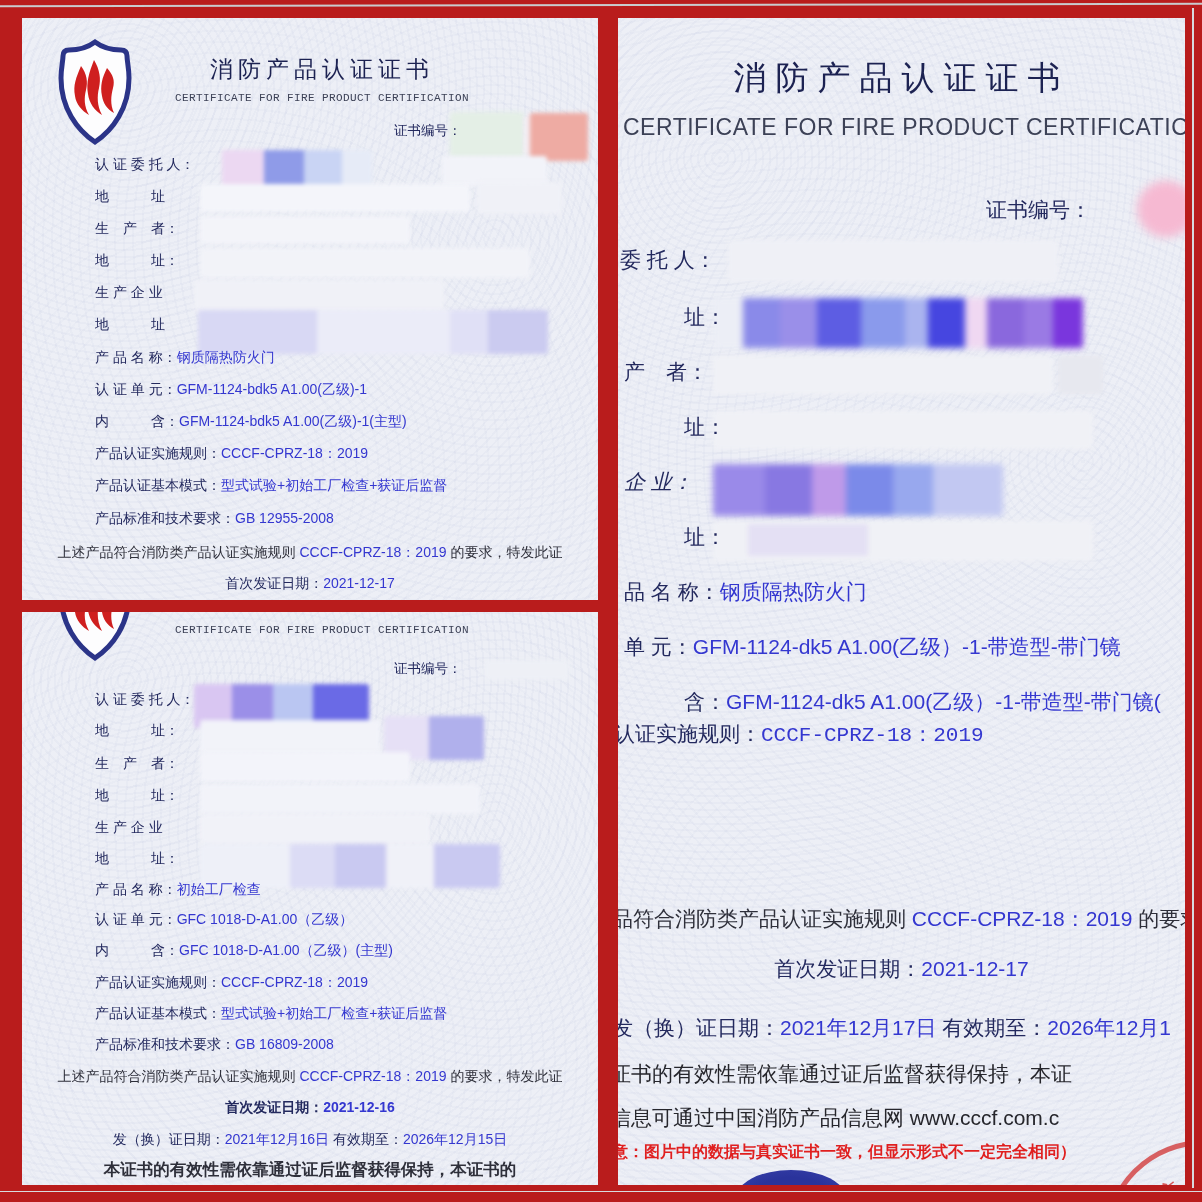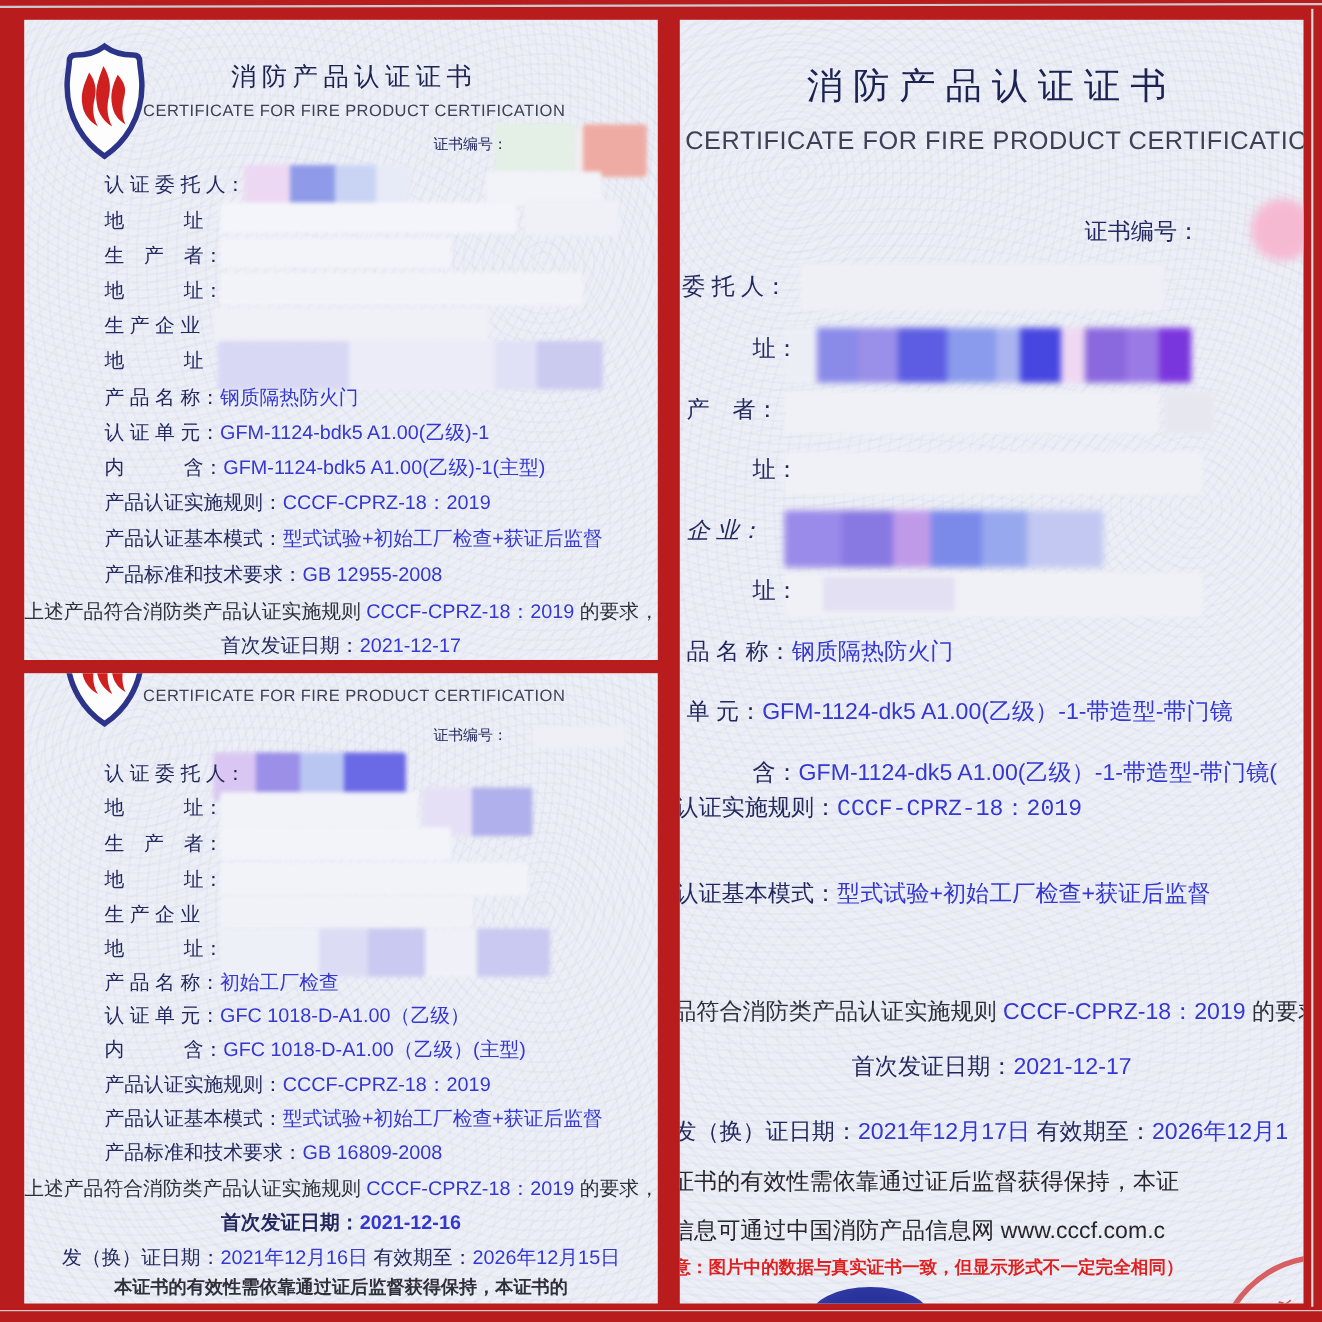--- a/index.html
+++ b/index.html
@@ -19,25 +19,25 @@
   .lbl{color:#23295e;}
   .val{color:#3437d0;}
   .dark{color:#2e2f3a;}
   .blue{color:#3437d0;}
   .red{color:#e01f1f;font-weight:700;}
   .center{left:0;right:0;text-align:center;}
   .blob{position:absolute;z-index:2;filter:blur(2px);border-radius:3px;}
   .blobr{position:absolute;z-index:2;filter:blur(4px);border-radius:50%;}
 
   
-  .smallcert .row{font-size:18px;}
+  .smallcert .row{font-size:14px;}
   .smallcert .title{position:absolute;top:36px;left:60px;width:480px;text-align:center;
       font-size:23px;letter-spacing:5px;color:#1c2252;font-weight:500;z-index:3;}
   .smallcert .subtitle{position:absolute;left:60px;width:480px;text-align:center;
-      font-size:15px;color:#3c4156;z-index:3;letter-spacing:.4px;}
+      font-size:11px;color:#3c4156;z-index:3;letter-spacing:.4px;font-family:Liberation Mono, monospace;}
   .logo{position:absolute;z-index:3;}
 
   
   .bigcert .row{font-size:21px;}
   .bigcert .title{position:absolute;top:38px;left:0;width:100%;text-align:center;
       font-size:33px;letter-spacing:9px;color:#1c2252;font-weight:500;z-index:3;}
   .bigcert .subtitle{position:absolute;top:96px;left:5px;font-size:23px;color:#3c4156;
       white-space:nowrap;z-index:3;letter-spacing:.5px;}
   .bignote{font-size:26px;font-weight:400;color:#26262c;}
 
@@ -163,21 +163,20 @@
     <div class="row" style="left:2px;top:228px;"><span class="lbl">委 托 人：</span><span class="val"></span></div>
     <div class="row" style="left:66px;top:285px;"><span class="lbl">址：</span><span class="val"></span></div>
     <div class="row" style="left:6px;top:340px;"><span class="lbl">产　者：</span><span class="val"></span></div>
     <div class="row" style="left:66px;top:395px;"><span class="lbl">址：</span><span class="val"></span></div>
     <div class="row" style="left:6px;top:450px;font-style:italic;"><span class="lbl">企 业：</span><span class="val"></span></div>
     <div class="row" style="left:66px;top:505px;"><span class="lbl">址：</span><span class="val"></span></div>
     <div class="row" style="left:6px;top:560px;"><span class="lbl">品 名 称：</span><span class="val">钢质隔热防火门</span></div>
     <div class="row" style="left:6px;top:615px;"><span class="lbl">单 元：</span><span class="val">GFM-1124-dk5 A1.00(乙级）-1-带造型-带门镜</span></div>
     <div class="row" style="left:66px;top:670px;"><span class="lbl">含：</span><span class="val">GFM-1124-dk5 A1.00(乙级）-1-带造型-带门镜(</span></div>
     <div class="row" style="left:-4px;top:702px;font-family:Liberation Mono, monospace;"><span class="lbl">认证实施规则：</span><span class="val">CCCF-CPRZ-18：2019</span></div>
-    <div class="row" style="left:-4px;top:780px;"><span class="lbl">认证基本模式：</span><span class="val">型式试验+初始工厂检查+获证后监督</span></div>
 
     <div class="blob" style="left:110px;top:222px;width:330px;height:42px;background:#eff0f6;"></div>
     <div class="blob" style="left:95px;top:280px;width:370px;height:50px;filter:blur(3px);background:linear-gradient(90deg,#eceef6 0 8%,#8a8ae9 8% 18%,#9a8fe9 18% 28%,#5d5de3 28% 40%,#8a9aec 40% 52%,#aab4ef 52% 58%,#4646e0 58% 68%,#f0d8f2 68% 74%,#8a68dd 74% 84%,#9a7ae4 84% 92%,#7a36dd 92% 100%);"></div>
     <div class="blob" style="left:95px;top:338px;width:340px;height:38px;background:#f0f1f6;"></div>
     <div class="blob" style="left:440px;top:338px;width:45px;height:38px;background:#e7e8ef;"></div>
     <div class="blob" style="left:95px;top:393px;width:380px;height:38px;background:#f0f1f6;"></div>
     <div class="blob" style="left:95px;top:446px;width:290px;height:52px;filter:blur(3px);background:linear-gradient(90deg,#9a8ae9 0 18%,#8878e2 18% 34%,#bf9ae9 34% 46%,#7b8ae9 46% 62%,#98a8ee 62% 76%,#c2c8f2 76% 100%);"></div>
     <div class="blob" style="left:95px;top:503px;width:380px;height:40px;background:#f0f1f6;"></div>
     <div class="blob" style="left:130px;top:506px;width:120px;height:32px;background:#e4e0f4;"></div>
 

